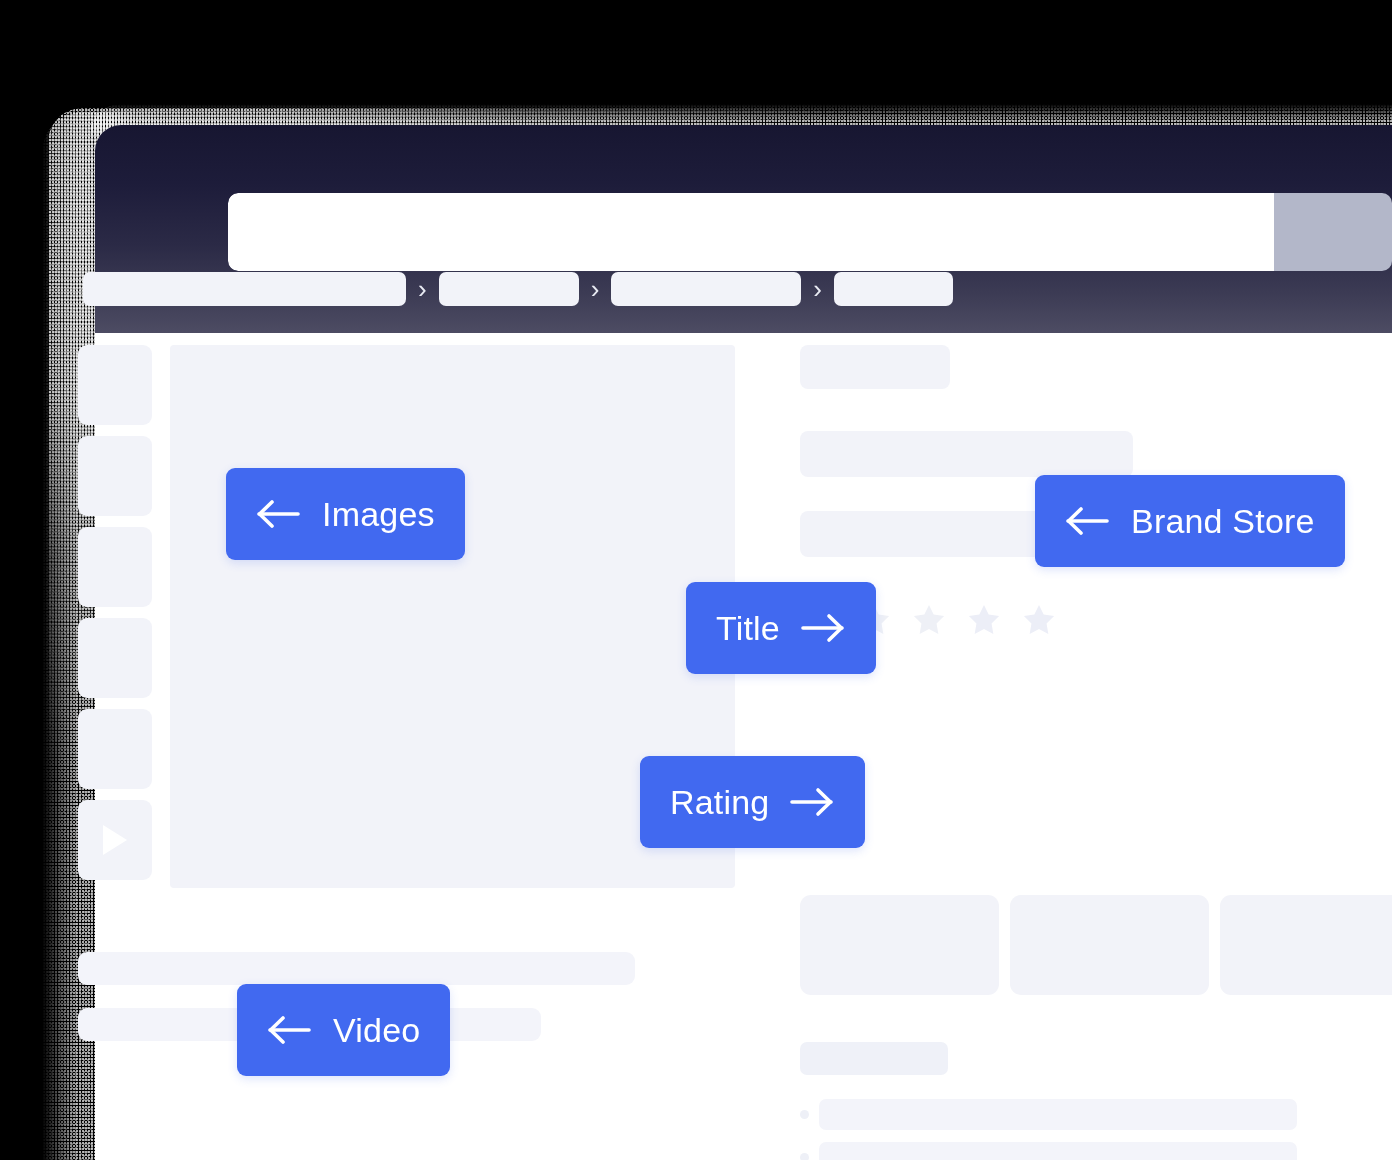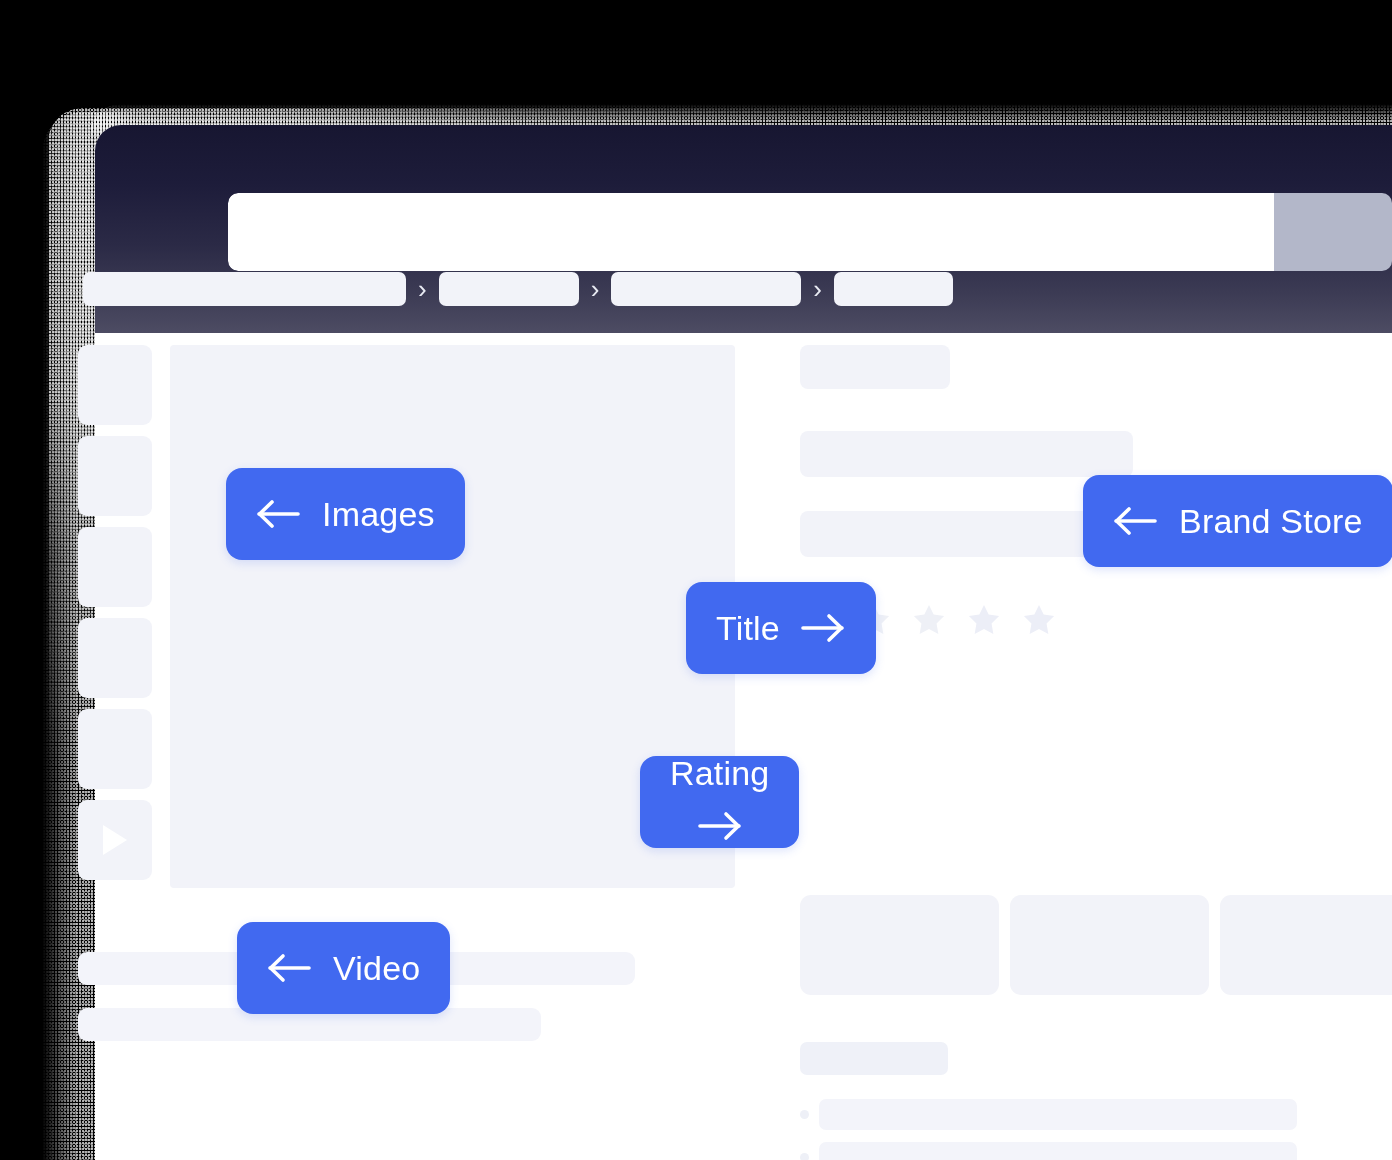--- a/index.html
+++ b/index.html
@@ -254,40 +254,40 @@
   .bbar-2 { width: 463px; height: 33px; border-radius: 9px; background: #f3f4fa; }
 
   
   .badge {
     position: absolute;
     display: inline-flex;
     align-items: center;
     gap: 20px;
     background: #4169f0;
     color: #ffffff;
-    border-radius: 16px;
+    border-radius: 9px;
     padding: 0 30px;
     height: 92px;
     font-size: 34px;
     font-weight: 400;
     letter-spacing: 0.2px;
     white-space: nowrap;
     border: none;
     cursor: pointer;
     font-family: "Liberation Sans", sans-serif;
     box-shadow: 0 3px 10px rgba(65,105,240,0.18);
   }
   .badge svg { display: block; flex: 0 0 auto; }
   .badge-label { line-height: 1; }
 
   #badge-images     { left: 226px; top: 468px; }
-  #badge-brandstore { left: 1035px; top: 475px; margin-left: 48px; }
+  #badge-brandstore { left: 1035px; top: 475px; }
   #badge-title      { left: 686px; top: 582px; align-items: center; }
-  #badge-rating     { left: 640px; top: 756px; flex-direction: column; }
-  #badge-video      { left: 237px; top: 922px; }
+  #badge-rating     { left: 640px; top: 756px; }
+  #badge-video      { left: 237px; top: 984px; }
 </style>
 </head>
 <body>
 
 <div id="stage">
 
   <div class="window-shadow"></div>
   <div class="window-shadow edge-left"></div>
   <div class="window-shadow edge-top"></div>
 

